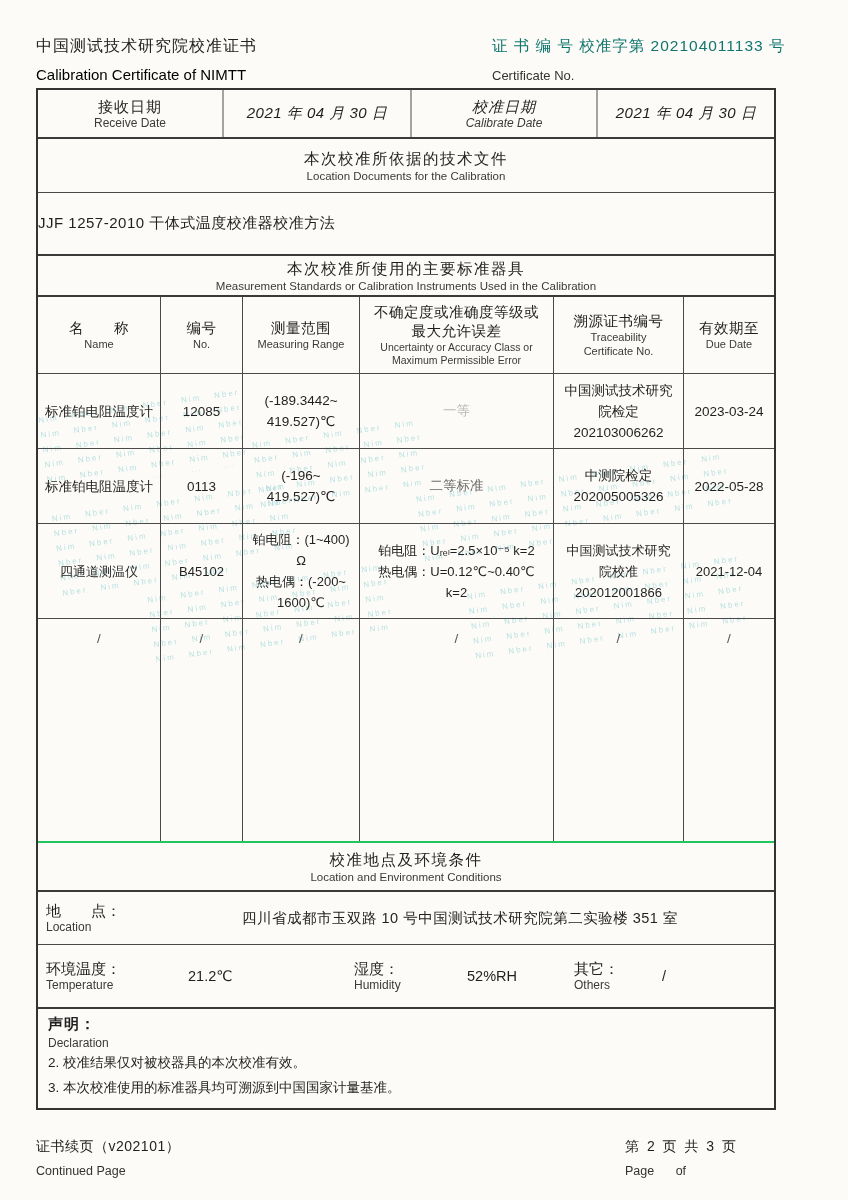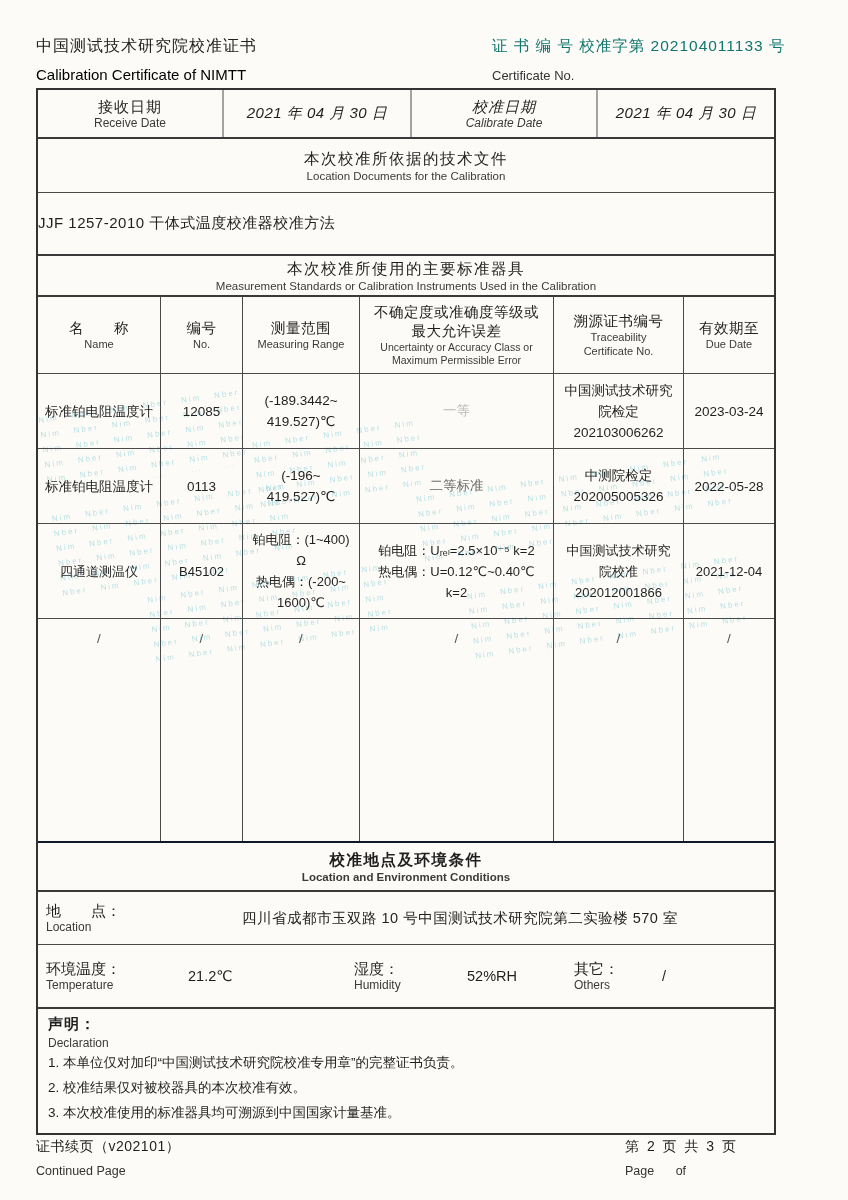--- a/index.html
+++ b/index.html
@@ -72,21 +72,21 @@
   .std-r1 { height:75px; }
   .std-r2 { height:75px; }
   .std-r3 { height:95px; font-size:13px; }
   .std-r4 { height:223px; }
   .std-r4 > div { justify-content:flex-start; padding-top:12px; color:#555; }
   .cell-lines { line-height:21px; }
   .faint  { color:#b9b9b9; }
   .dim    { color:#6a6a6a; }
 
   
-  .loc-title { height:49px; border-top:2px solid #0f172a;font-weight:bold; }
+  .loc-title { height:49px; border-top:2px solid #22c55e; }
   .loc-row { height:54px; border-top:2px solid #3a3a3a; display:flex; align-items:center; }
   .loc-label { width:118px; padding-left:8px; box-sizing:border-box; }
   .loc-label .lbl-cn { display:block; text-align:left; letter-spacing:0; }
   .loc-label .lbl-en { display:block; text-align:left; }
   .loc-value { font-size:14.5px; padding-left:86px; letter-spacing:.5px; }
 
   .env-row { height:63px; border-top:1px solid #4a4a4a; display:flex; align-items:center; }
   .env-seg-label { box-sizing:border-box; padding-left:8px; }
   .env-seg-label .lbl-cn, .env-seg-label .lbl-en { display:block; text-align:left; letter-spacing:0; }
   .env-val { font-size:14.5px; }
@@ -238,21 +238,21 @@
     <div class="row sec-title loc-title">
       <div class="t-cn">校准地点及环境条件</div>
       <div class="t-en">Location and Environment Conditions</div>
     </div>
 
     <div class="row loc-row">
       <div class="loc-label">
         <span class="lbl-cn">地　　点：</span>
         <span class="lbl-en">Location</span>
       </div>
-      <div class="loc-value">四川省成都市玉双路 10 号中国测试技术研究院第二实验楼 570 室</div>
+      <div class="loc-value">四川省成都市玉双路 10 号中国测试技术研究院第二实验楼 351 室</div>
     </div>
 
     <div class="row env-row">
       <div class="env-seg-label w1">
         <span class="lbl-cn">环境温度：</span>
         <span class="lbl-en">Temperature</span>
       </div>
       <div class="env-val v1">21.2℃</div>
       <div class="env-seg-label w2">
         <span class="lbl-cn">湿度：</span>
@@ -262,21 +262,20 @@
       <div class="env-seg-label w3">
         <span class="lbl-cn">其它：</span>
         <span class="lbl-en">Others</span>
       </div>
       <div class="env-val v3">/</div>
     </div>
 
     <div class="row decl">
       <div class="decl-cn">声明：</div>
       <div class="decl-en">Declaration</div>
-      <div class="decl-item">1. 本单位仅对加印“中国测试技术研究院校准专用章”的完整证书负责。</div>
       <div class="decl-item">2. 校准结果仅对被校器具的本次校准有效。</div>
       <div class="decl-item">3. 本次校准使用的标准器具均可溯源到中国国家计量基准。</div>
     </div>
   </div>
 
   <div class="footer">
     <div class="foot-left-cn">证书续页（v202101）</div>
     <div class="foot-left-en">Continued Page</div>
     <div class="foot-right-cn">第 2 页 共 3 页</div>
     <div class="foot-right-en">Page  of</div>

